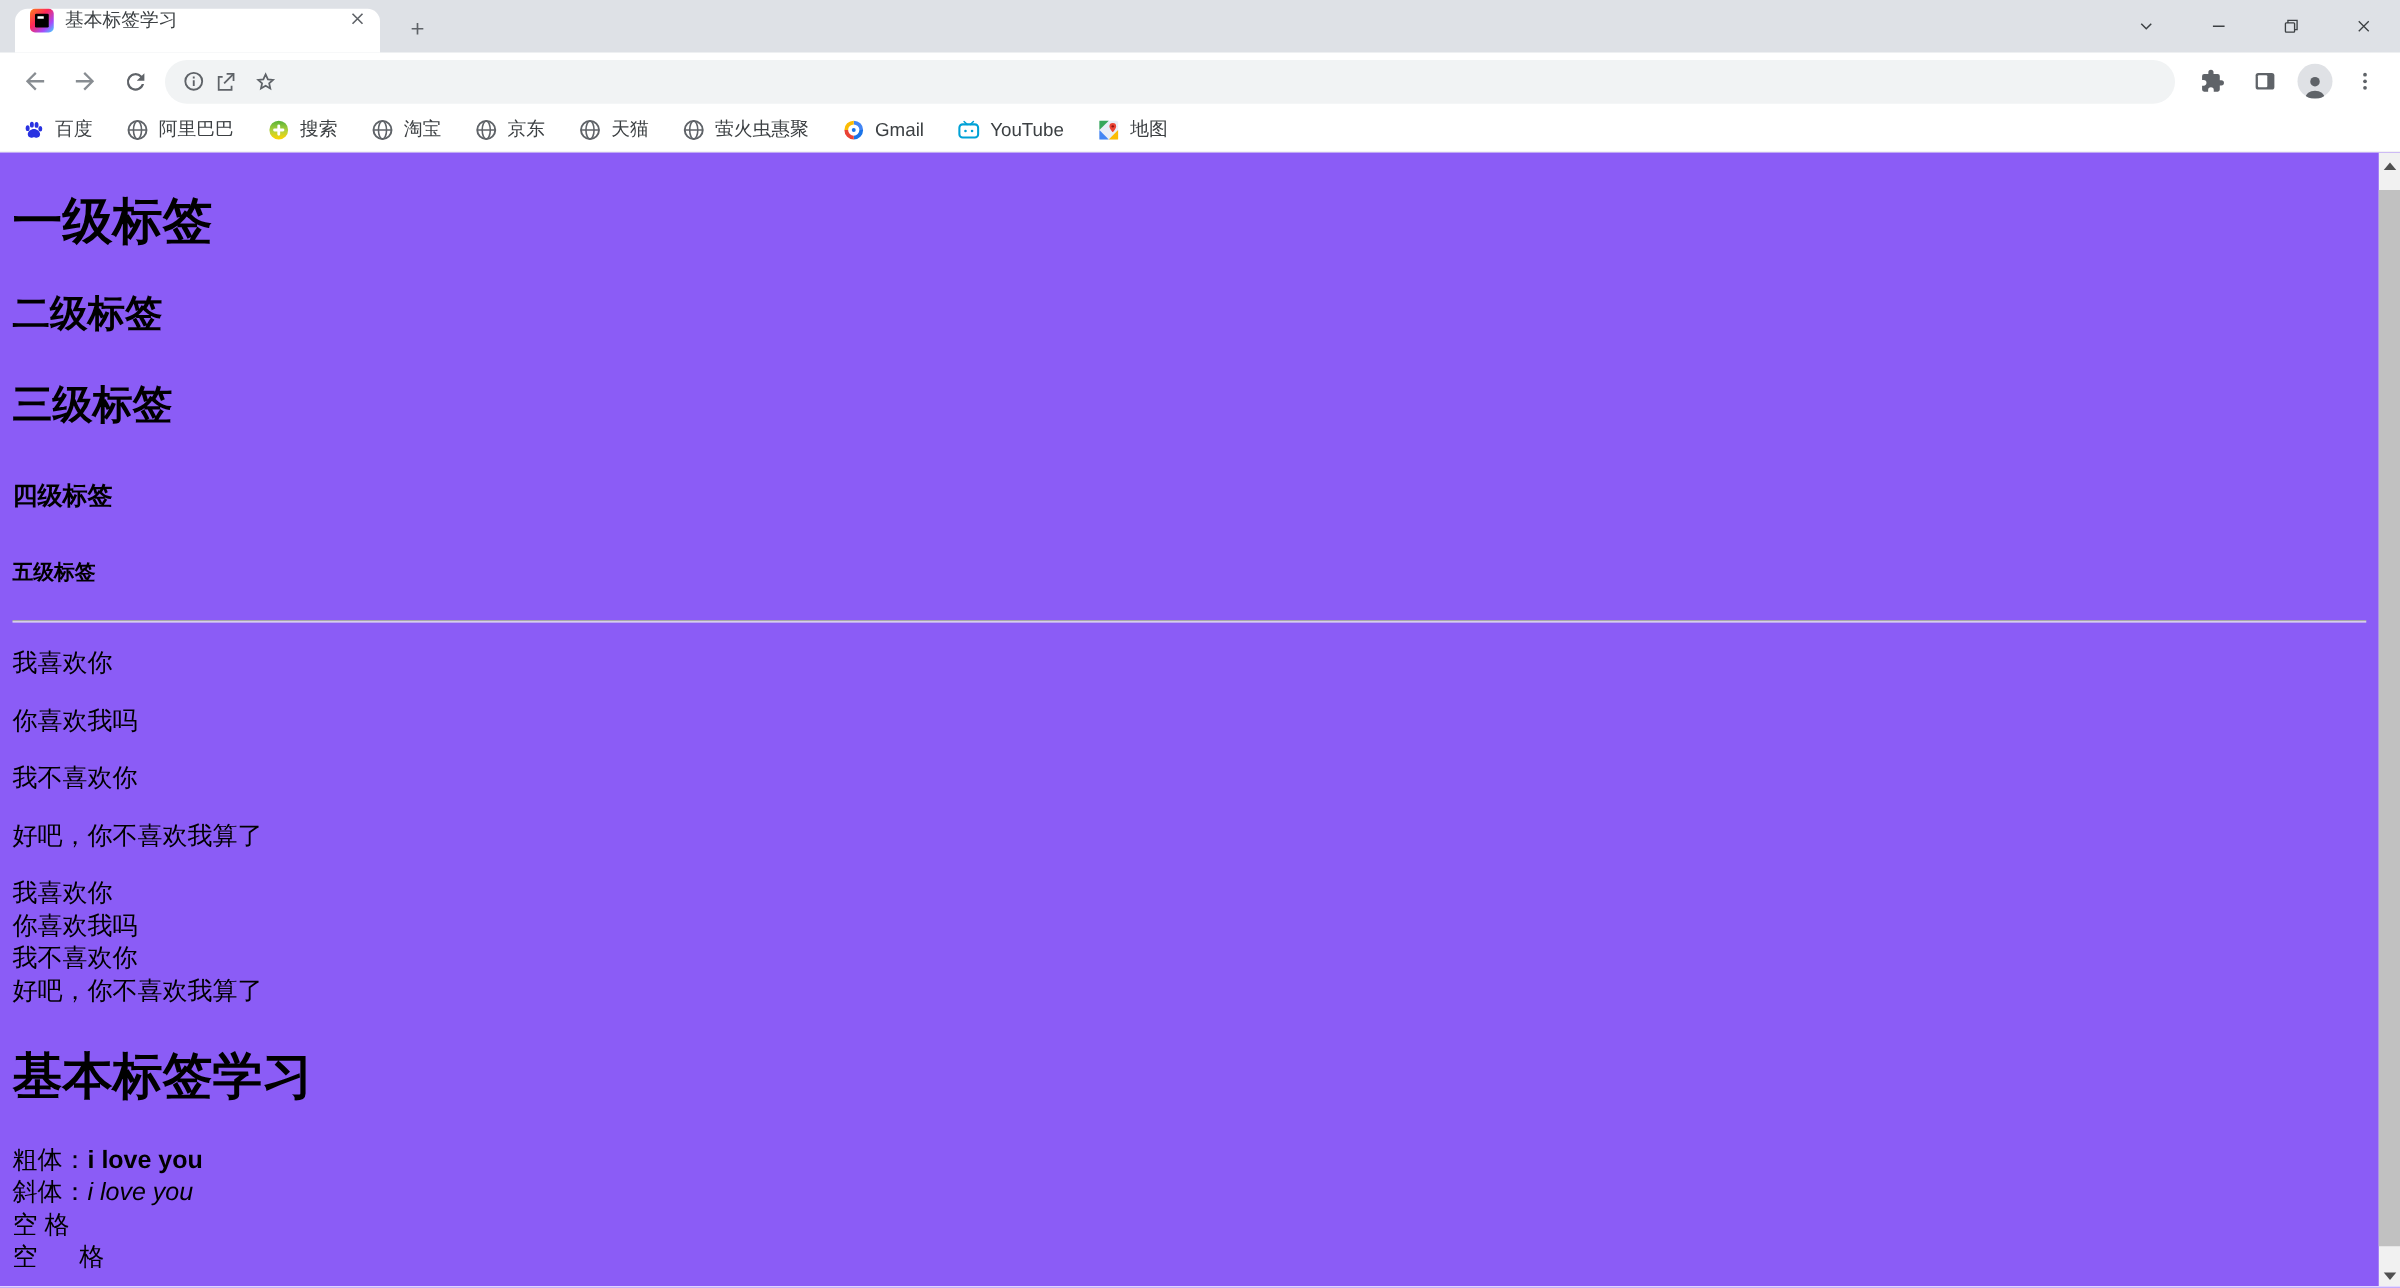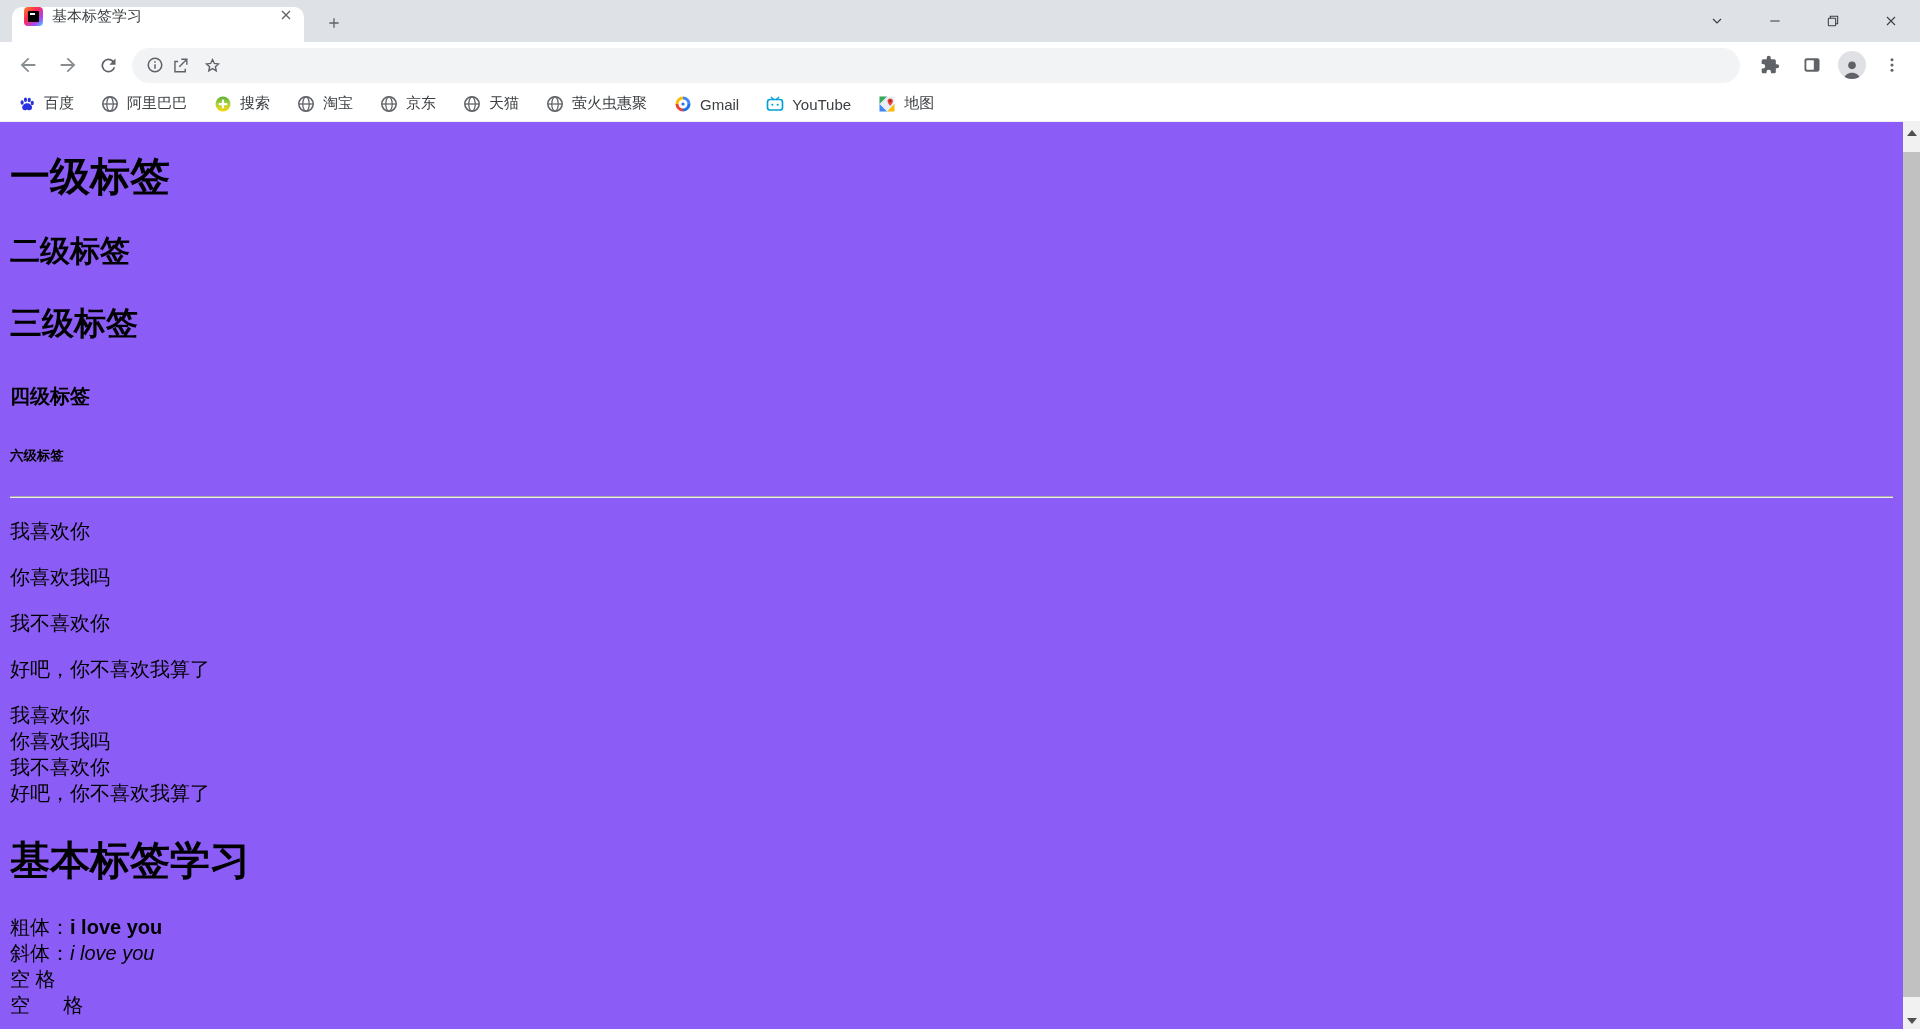--- a/index.html
+++ b/index.html
@@ -288,21 +288,21 @@
     <span class="bookmark-label">地图</span>
   </div>
 </div>
 
 <div class="content">
   <div class="page">
     <h1>一级标签</h1>
     <h2>二级标签</h2>
     <h3>三级标签</h3>
     <h4>四级标签</h4>
-    <h6>六级标签</h6>
+    <h5>五级标签</h5>
     <hr>
     <p>我喜欢你</p>
     <p>你喜欢我吗</p>
     <p>我不喜欢你</p>
     <p>好吧，你不喜欢我算了</p>
     <p><span>我喜欢你</span><br><span>你喜欢我吗</span><br><span>我不喜欢你</span><br><span>好吧，你不喜欢我算了</span></p>
     <h1>基本标签学习</h1>
     <p class="pre"><span>粗体：</span><b>i love you</b><br><span>斜体：</span><i>i love you</i><br><span>空 格</span><br><span>空      格</span></p>
   </div>
 

